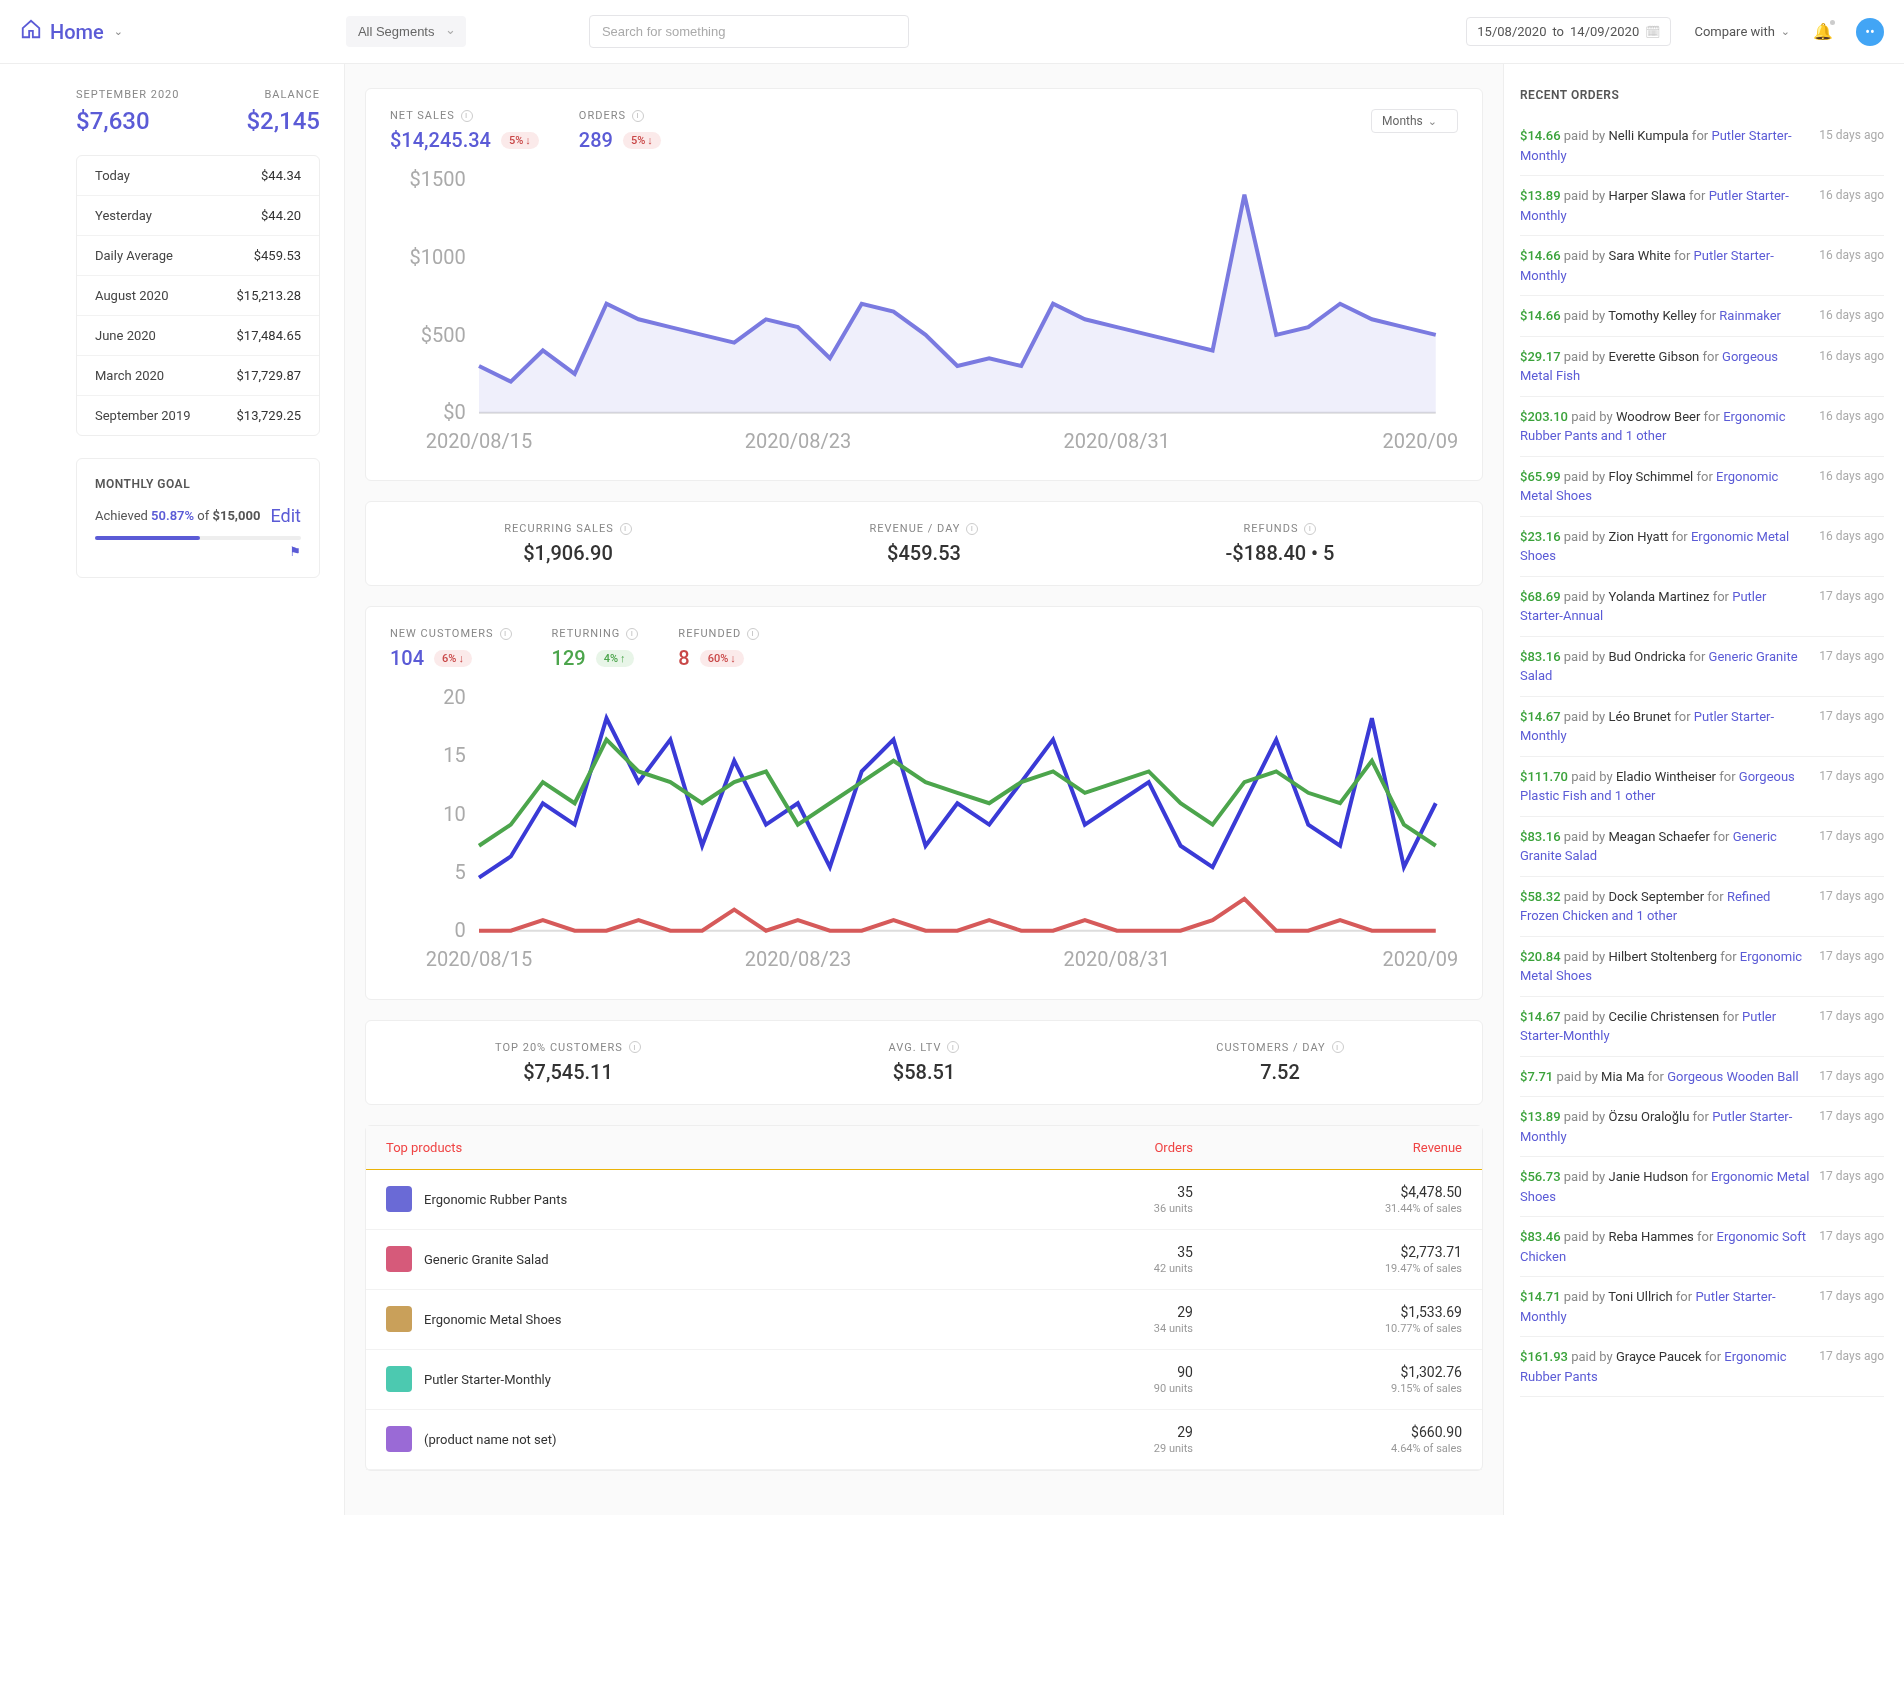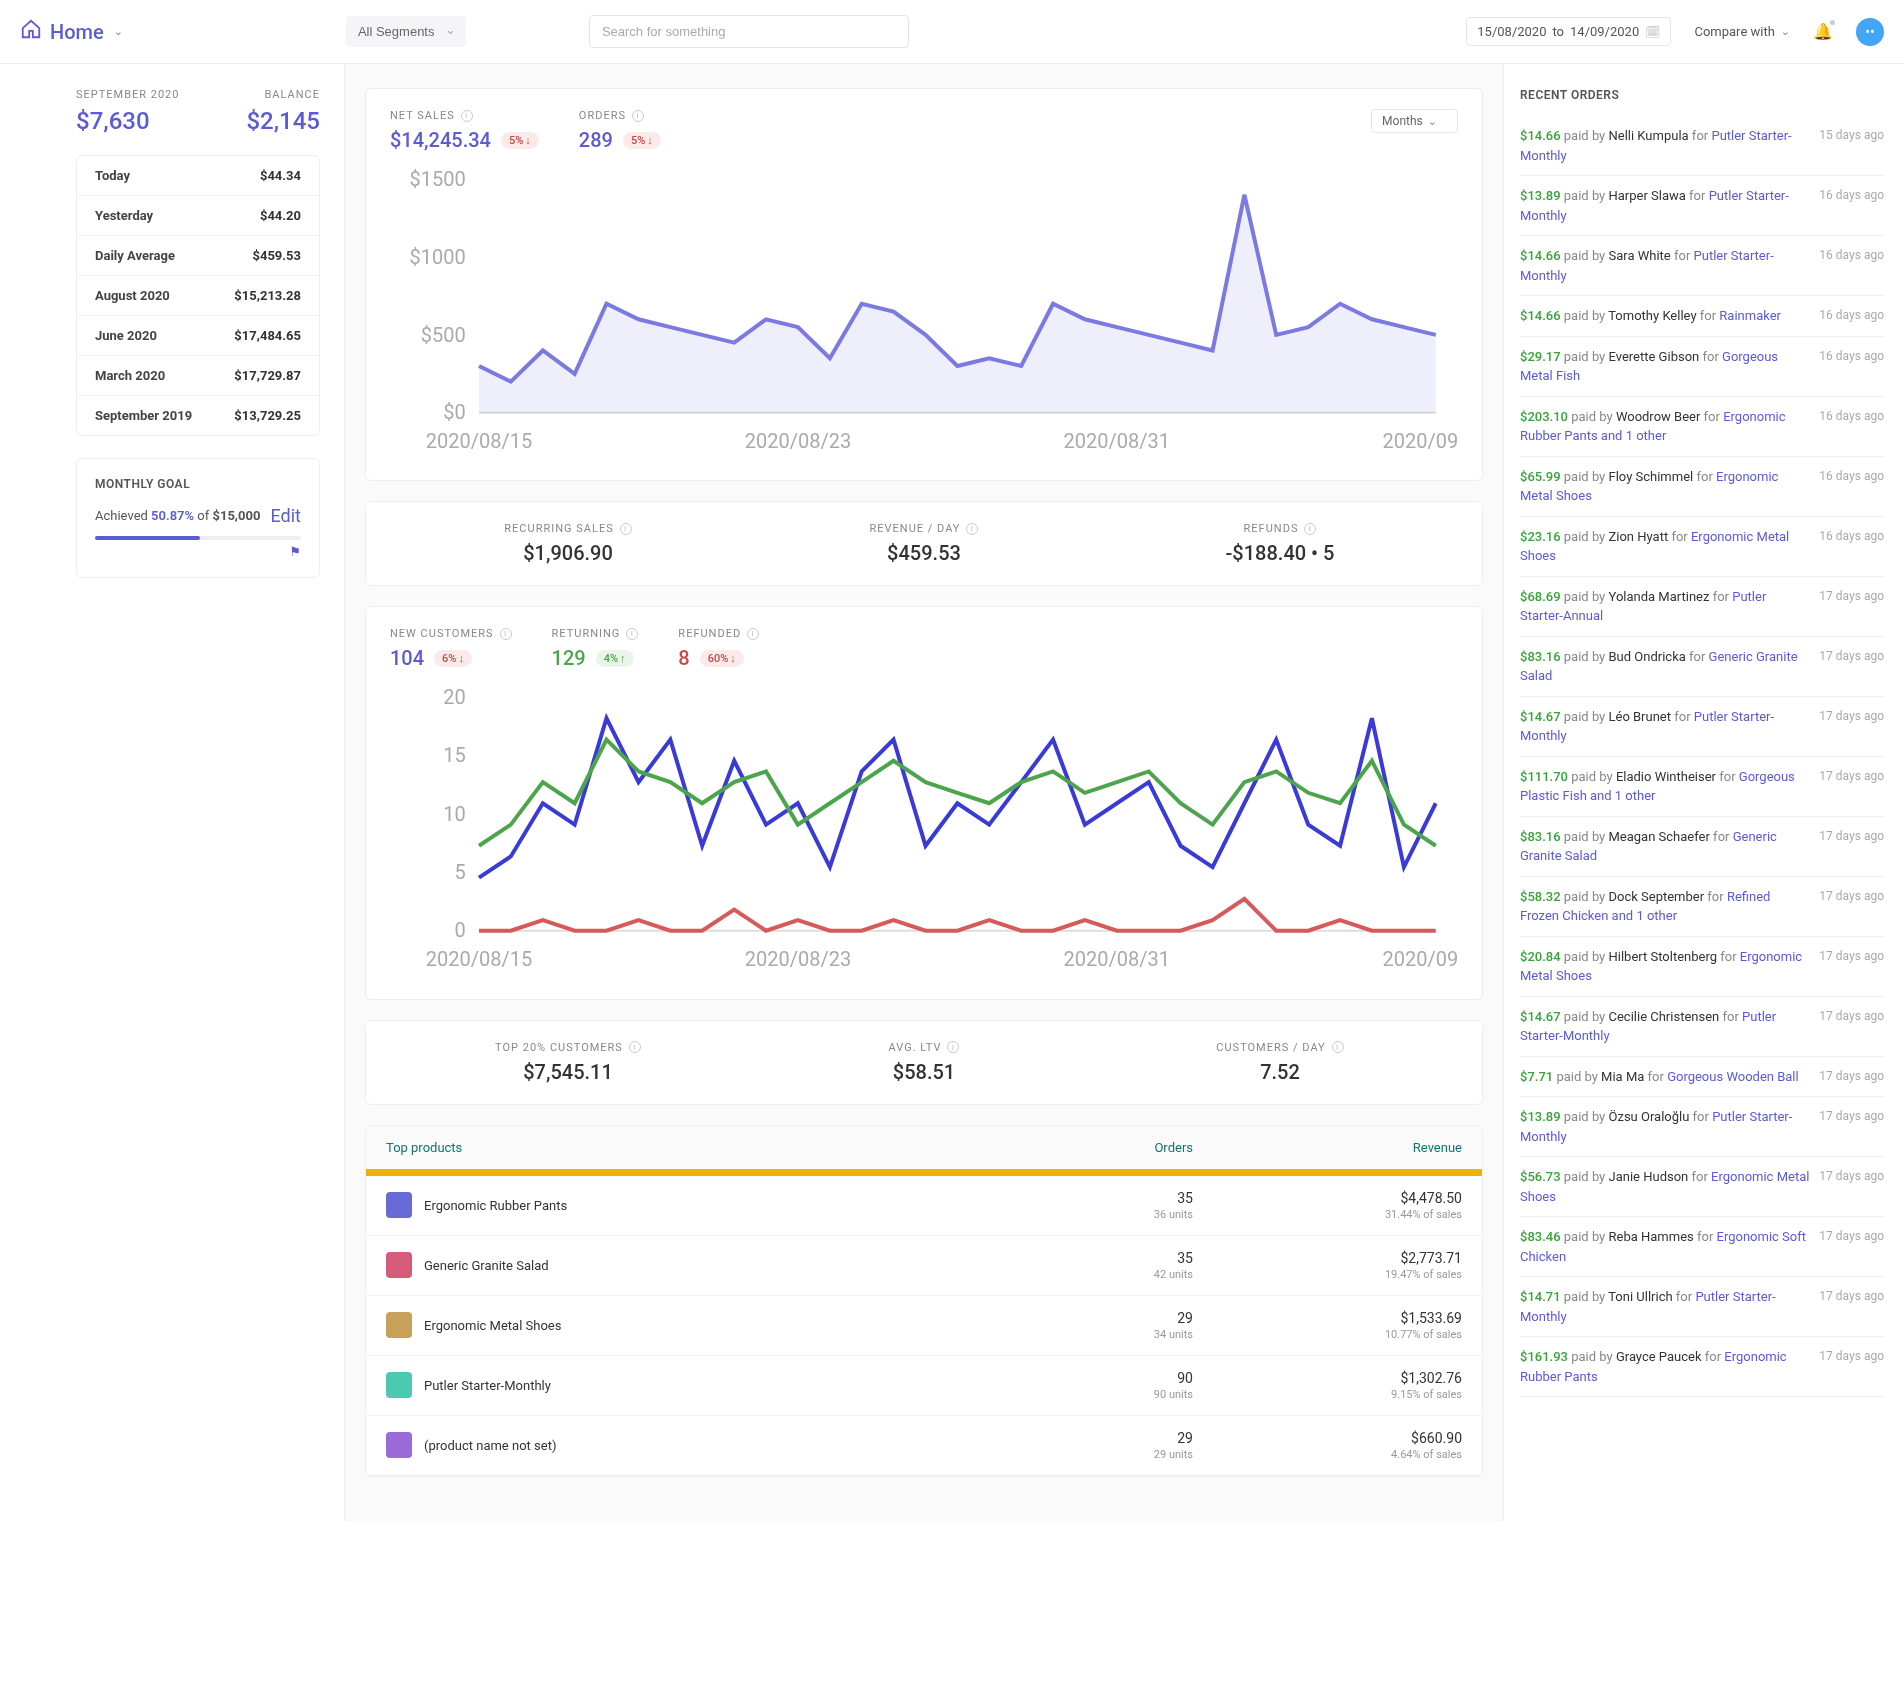--- a/index.html
+++ b/index.html
@@ -21,21 +21,21 @@
 .bell::after { content: ""; position: absolute; top: -2px; right: -2px; width: 5px; height: 5px; background: #ccc; border-radius: 50%; }
 .avatar { width: 28px; height: 28px; border-radius: 50%; background: #42a5f5; display: flex; align-items: center; justify-content: center; color: #fff; font-size: 14px; cursor: pointer; }
 .layout { display: flex; gap: 0; }
 .leftcol { width: 300px; padding: 24px 24px 24px 32px; margin-left: 44px; }
 .midcol { flex: 1; padding: 24px 20px; background: #fafafa; border-left: 1px solid #eee; border-right: 1px solid #eee; min-width: 0; }
 .rightcol { width: 400px; padding: 24px 20px 24px 16px; }
 .summary { display: flex; justify-content: space-between; margin-bottom: 20px; }
 .summary .lbl { font-size: 11px; letter-spacing: 1px; color: #888; text-transform: uppercase; margin-bottom: 6px; }
 .summary .val { font-size: 24px; font-weight: 500; color: #5b5bd6; }
 .summary .right { text-align: right; }
-.periodbox { border: 1px solid #eee; border-radius: 6px; padding: 0; font-weight: bold; }
+.periodbox { border: 1px solid #eee; border-radius: 6px; padding: 0; }
 .prow { display: flex; justify-content: space-between; padding: 12px 18px; border-bottom: 1px solid #f2f2f2; font-size: 13px; }
 .prow:last-child { border-bottom: none; }
 .prow .pl { color: #444; }
 .prow .pv { color: #333; }
 .goalbox { border: 1px solid #eee; border-radius: 6px; padding: 18px; margin-top: 22px; }
 .goalbox .gt { font-size: 12px; letter-spacing: .5px; color: #555; margin-bottom: 14px; font-weight: 600; }
 .goalbox .gr { display: flex; justify-content: space-between; align-items: center; font-size: 13px; color: #555; margin-bottom: 10px; }
 .goalbox .pct { color: #5b5bd6; font-weight: 600; }
 .goalbox .edit { color: #5b5bd6; cursor: pointer; font-size: 18px; }
 .goalbar { height: 4px; background: #eee; border-radius: 2px; position: relative; margin-top: 4px; }
@@ -53,21 +53,21 @@
 .badge.up { background: #e8f5e8; color: #4ca54c; }
 .monthsel { position: absolute; right: 0; top: 0; border: 1px solid #e5e5e8; border-radius: 4px; padding: 4px 20px 4px 10px; font-size: 12px; color: #666; background: #fff; }
 .chartarea { margin-top: 16px; }
 .chartarea svg { width: 100%; height: auto; }
 .three { display: flex; justify-content: space-between; }
 .three .kpi { flex: 1; text-align: center; }
 .three .kpi .klbl { justify-content: center; }
 .three .kpi .kval { justify-content: center; color: #333; }
 .tablecard { padding: 0; }
 .tablecard .thead, .tablecard .trow { display: flex; align-items: center; padding: 14px 20px; }
-.tablecard .thead { color: #0f766e; font-size: 13px; border-bottom: 7px solid #eab308; background: #fafafa; }
+.tablecard .thead { color: #ef4444; font-size: 13px; border-bottom: 1px solid #eab308; background: #fafafa; }
 .tablecard .trow { border-bottom: 1px solid #f2f2f2; }
 .tablecard .c1 { flex: 2; display: flex; align-items: center; gap: 12px; }
 .tablecard .c2, .tablecard .c3 { flex: 1; text-align: right; }
 .tablecard .c2 .big, .tablecard .c3 .big { font-size: 14px; color: #333; }
 .tablecard .c2 .sm, .tablecard .c3 .sm { font-size: 11px; color: #999; margin-top: 2px; }
 .picon { width: 26px; height: 26px; border-radius: 4px; display: inline-block; }
 .rightcol h3 { font-size: 12px; letter-spacing: .5px; color: #555; font-weight: 600; margin-bottom: 14px; }
 .order { border-bottom: 1px solid #f0f0f0; padding: 10px 0; display: flex; justify-content: space-between; align-items: flex-start; gap: 10px; }
 .order .otext { font-size: 13px; color: #888; line-height: 1.5; flex: 1; }
 .order .amt { color: #3aa23a; font-weight: 500; }

